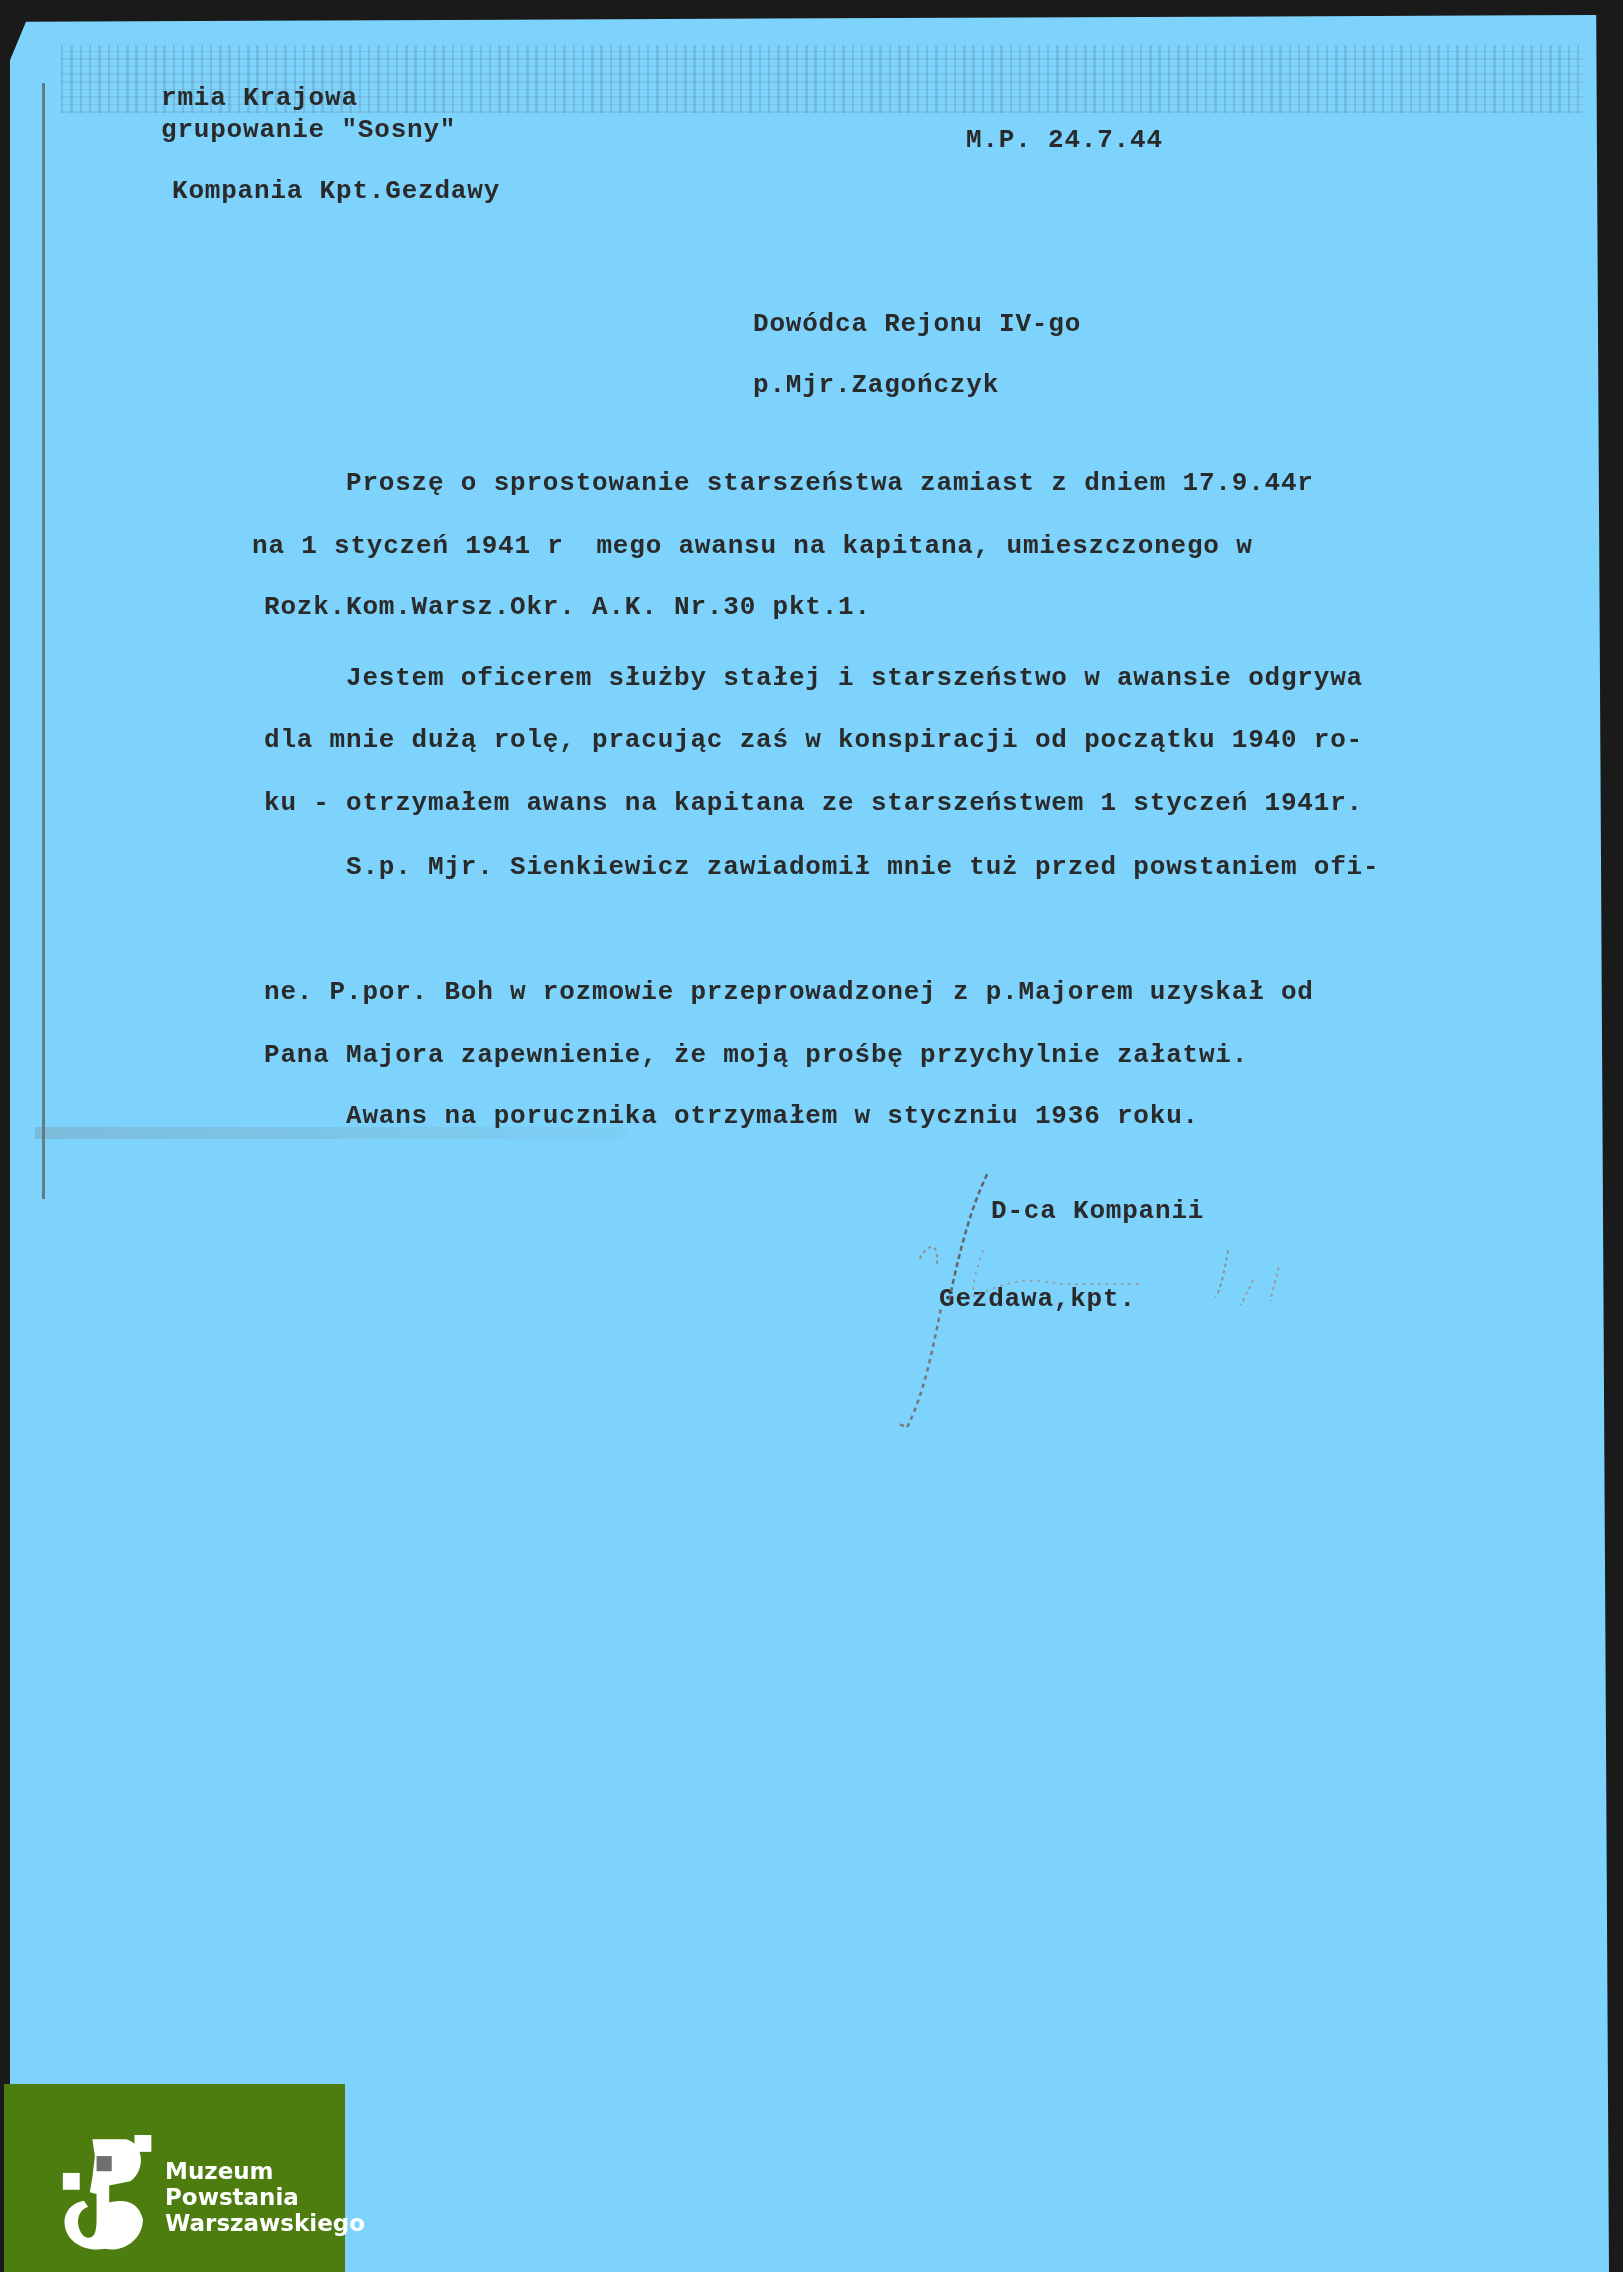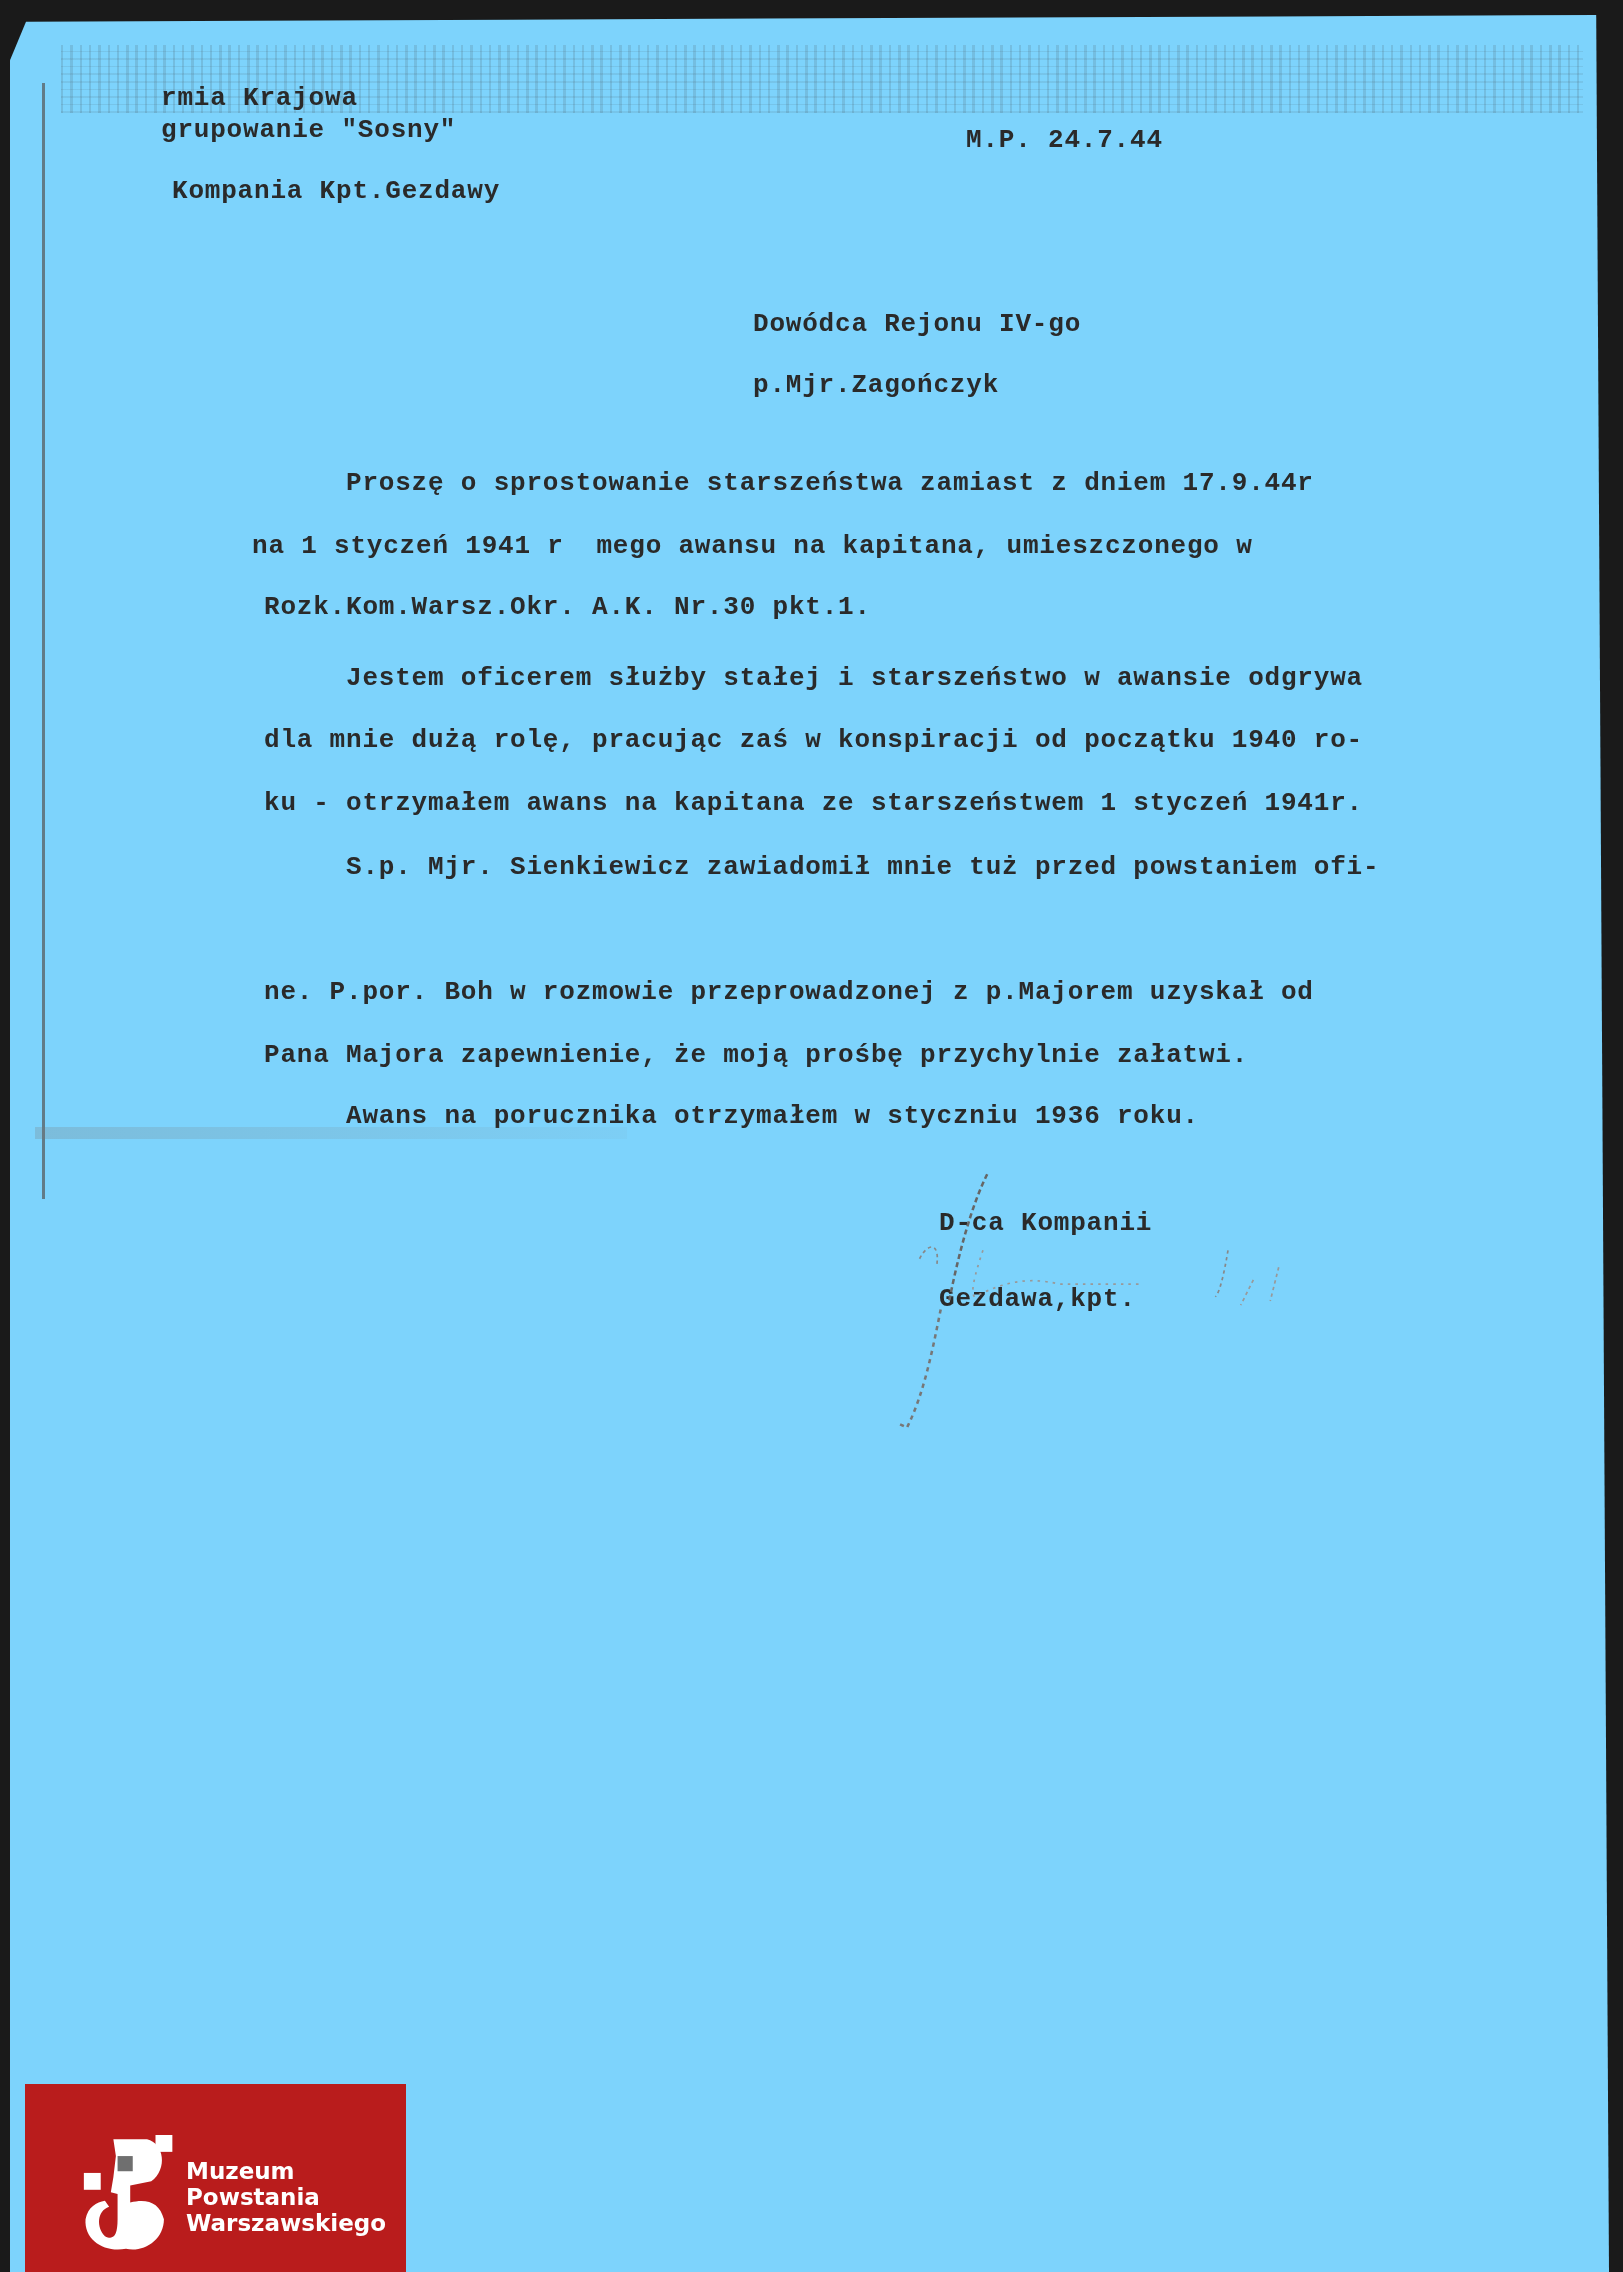--- a/index.html
+++ b/index.html
@@ -27,22 +27,22 @@
     color:#2a2a2a; font-weight:bold; font-size:26px; white-space:pre; letter-spacing:0.8px;
   }
   .smudge {
     position:absolute; left:25px; top:1112px; width:592px; height:12px;
     background:linear-gradient(90deg, rgba(120,120,120,0.25), rgba(120,120,120,0.05));
   }
   .signature {
     position:absolute; left:880px; top:1142px; width:507px; height:288px;
   }
   .logo-box {
-    position:absolute; left:25px; top:2084px; width:381px; height:189px;
-    background:#b91c1c;
+    position:absolute; left:4px; top:2084px; width:341px; height:189px;
+    background:#4d7c0f;
   }
   .logo-mark {
     position:absolute; left:42px; top:51px; width:118px; height:118px;
   }
   .logo-text {
     position:absolute; left:161px; top:74px; color:#ffffff;
     font-family:"DejaVu Sans", sans-serif; font-weight:bold; font-size:23px; line-height:26px;
   }
   .logo-text div { white-space:nowrap; }
 </style>
@@ -66,21 +66,21 @@
   <div class="tw" style="left:254px; top:648px;">     Jestem oficerem służby stałej i starszeństwo w awansie odgrywa</div>
   <div class="tw" style="left:254px; top:710px;">dla mnie dużą rolę, pracując zaś w konspiracji od początku 1940 ro-</div>
   <div class="tw" style="left:254px; top:773px;">ku - otrzymałem awans na kapitana ze starszeństwem 1 styczeń 1941r.</div>
   <div class="tw" style="left:254px; top:837px;">     S.p. Mjr. Sienkiewicz zawiadomił mnie tuż przed powstaniem ofi-</div>
   <div class="tw" style="left:254px; top:962px;">ne. P.por. Boh w rozmowie przeprowadzonej z p.Majorem uzyskał od</div>
   <div class="tw" style="left:254px; top:1025px;">Pana Majora zapewnienie, że moją prośbę przychylnie załatwi.</div>
   <div class="tw" style="left:254px; top:1086px;">     Awans na porucznika otrzymałem w styczniu 1936 roku.</div>
 
   <div class="smudge"></div>
 
-  <div class="tw" style="left:929px; top:1181px;margin-top:12px;">D-ca Kompanii</div>
+  <div class="tw" style="left:981px; top:1181px;">D-ca Kompanii</div>
   <div class="tw" style="left:929px; top:1269px;">Gezdawa,kpt.</div>
 
   <svg class="signature" viewBox="0 0 600 340">
     <path d="M115 20 C 95 60, 80 120, 70 170" stroke="#666" stroke-width="3" fill="none" stroke-dasharray="6 4"></path>
     <path d="M60 180 C 50 230, 40 280, 20 320 L 10 315" stroke="#777" stroke-width="3" fill="none" stroke-dasharray="5 5"></path>
     <path d="M35 120 C 45 100, 60 100, 55 130" stroke="#888" stroke-width="2" fill="none" stroke-dasharray="4 4"></path>
     <path d="M110 110 C 100 140, 95 160, 100 165 C 130 150, 160 140, 200 150 C 230 150, 260 150, 300 150" stroke="#999" stroke-width="2" fill="none" stroke-dasharray="3 6"></path>
     <path d="M400 110 C 395 140, 390 160, 385 165" stroke="#888" stroke-width="2" fill="none" stroke-dasharray="4 4"></path>
     <path d="M430 145 L 415 175 M 460 130 L 450 170" stroke="#999" stroke-width="2" fill="none" stroke-dasharray="4 4"></path>
   </svg>

